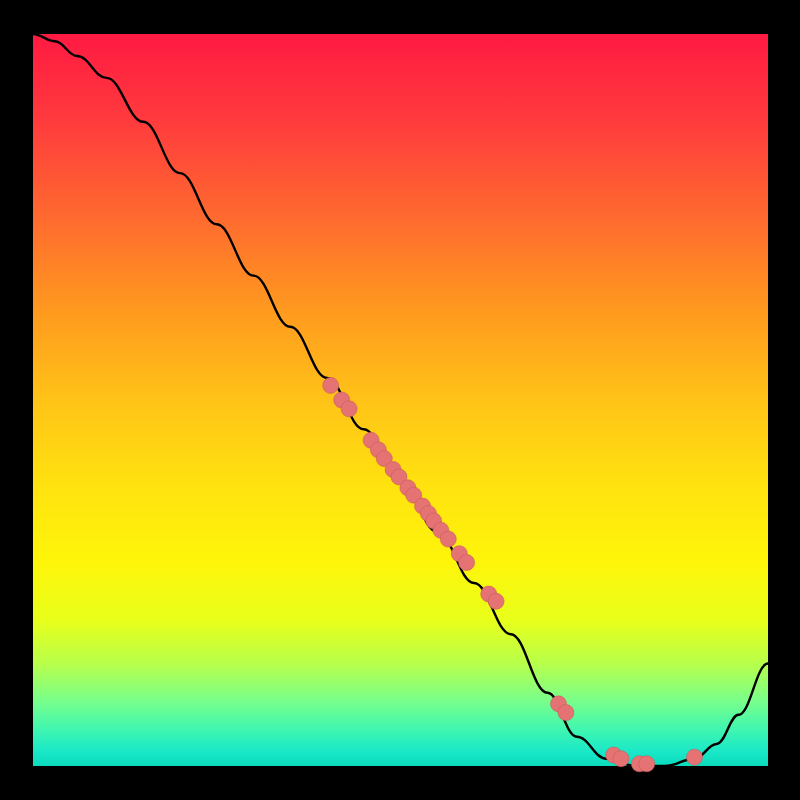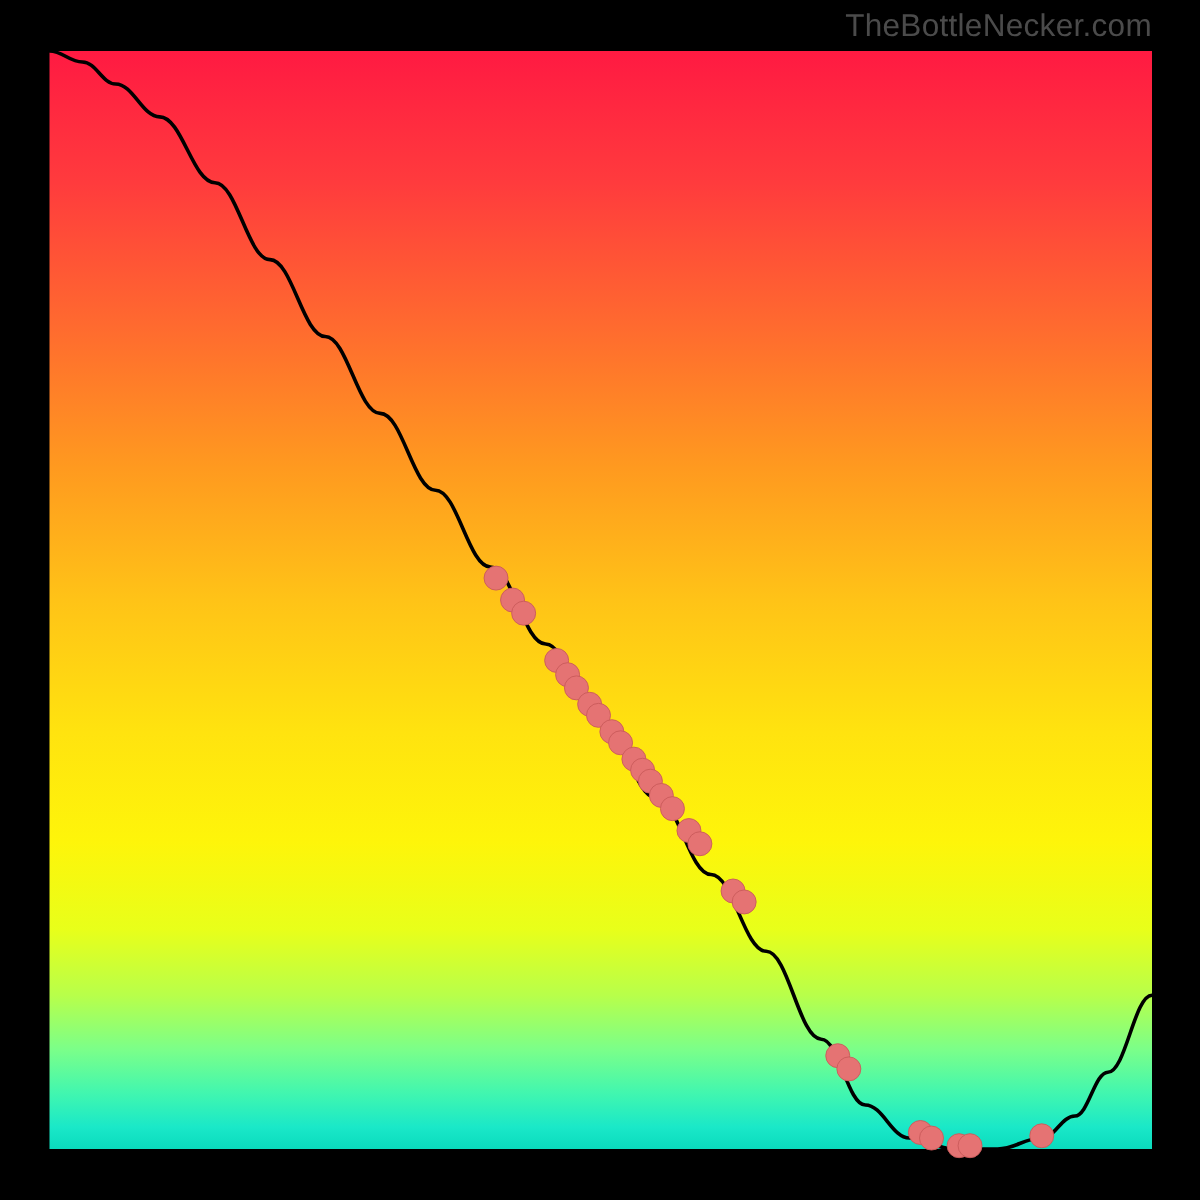--- a/index.html
+++ b/index.html
@@ -76,14 +76,13 @@
         <circle cx="558.5" cy="703.8" r="8" fill="#e57373" stroke="#c95a5a" stroke-width="0.6"></circle>
         <circle cx="565.9" cy="712.6" r="8" fill="#e57373" stroke="#c95a5a" stroke-width="0.6"></circle>
         <circle cx="613.6" cy="755.0" r="8" fill="#e57373" stroke="#c95a5a" stroke-width="0.6"></circle>
         <circle cx="621.0" cy="758.7" r="8" fill="#e57373" stroke="#c95a5a" stroke-width="0.6"></circle>
         <circle cx="639.4" cy="763.8" r="8" fill="#e57373" stroke="#c95a5a" stroke-width="0.6"></circle>
         <circle cx="646.7" cy="763.8" r="8" fill="#e57373" stroke="#c95a5a" stroke-width="0.6"></circle>
         <circle cx="694.5" cy="757.2" r="8" fill="#e57373" stroke="#c95a5a" stroke-width="0.6"></circle>
       </g>
   </svg>
 
-  <div class="watermark">TheBottleNecker.com</div>
 </div>
 
 </body></html>

